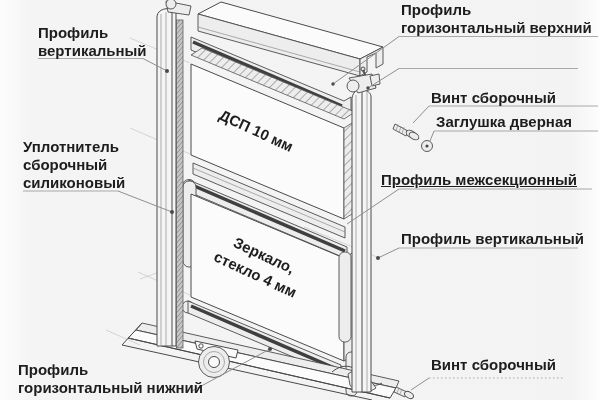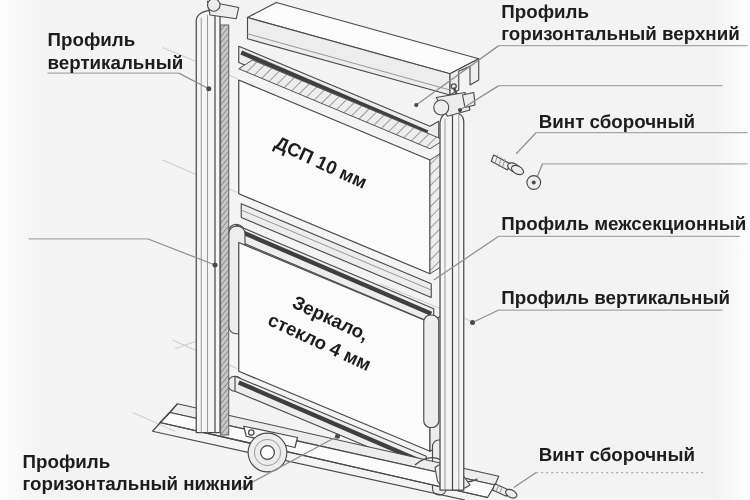--- a/index.html
+++ b/index.html
@@ -183,32 +183,36 @@
     <circle class="dot" cx="378" cy="258" r="2"></circle>
 
     <line class="under-dot" x1="429" y1="378" x2="565" y2="378"></line>
     <line class="leader" x1="429" y1="378" x2="411" y2="390"></line>
   </g>
 </svg>
 
   <div class="lbl" style="left:38px;top:24px;">Профиль
 вертикальный</div>
 
+  <div class="lbl" style="left:23px;top:138px;">Уплотнитель
+сборочный
+силиконовый</div>
 
   <div class="lbl" style="left:18px;top:361px;">Профиль
 горизонтальный нижний</div>
 
   <div class="lbl" style="left:401px;top:1px;">Профиль
 горизонтальный верхний</div>
 
 
   <div class="lbl" style="left:431px;top:89px;">Винт сборочный</div>
 
-
-  <div class="lbl" style="left:401px;top:171px;">Профиль межсекционный</div>
+  <div class="lbl" style="left:436px;top:113px;">Заглушка дверная</div>
+
+  <div class="lbl" style="left:381px;top:171px;text-decoration:underline;">Профиль межсекционный</div>
 
   <div class="lbl" style="left:401px;top:230px;">Профиль вертикальный</div>
 
   <div class="lbl" style="left:431px;top:356px;">Винт сборочный</div>
 
   <div class="lbl lbl-rot" style="left:224px;top:106px;transform:rotate(25deg);">ДСП 10 мм</div>
 
   <div class="lbl lbl-rot lbl-rot-c" style="left:218px;top:222px;transform:rotate(25deg);">Зеркало,
 стекло 4 мм</div>
 

